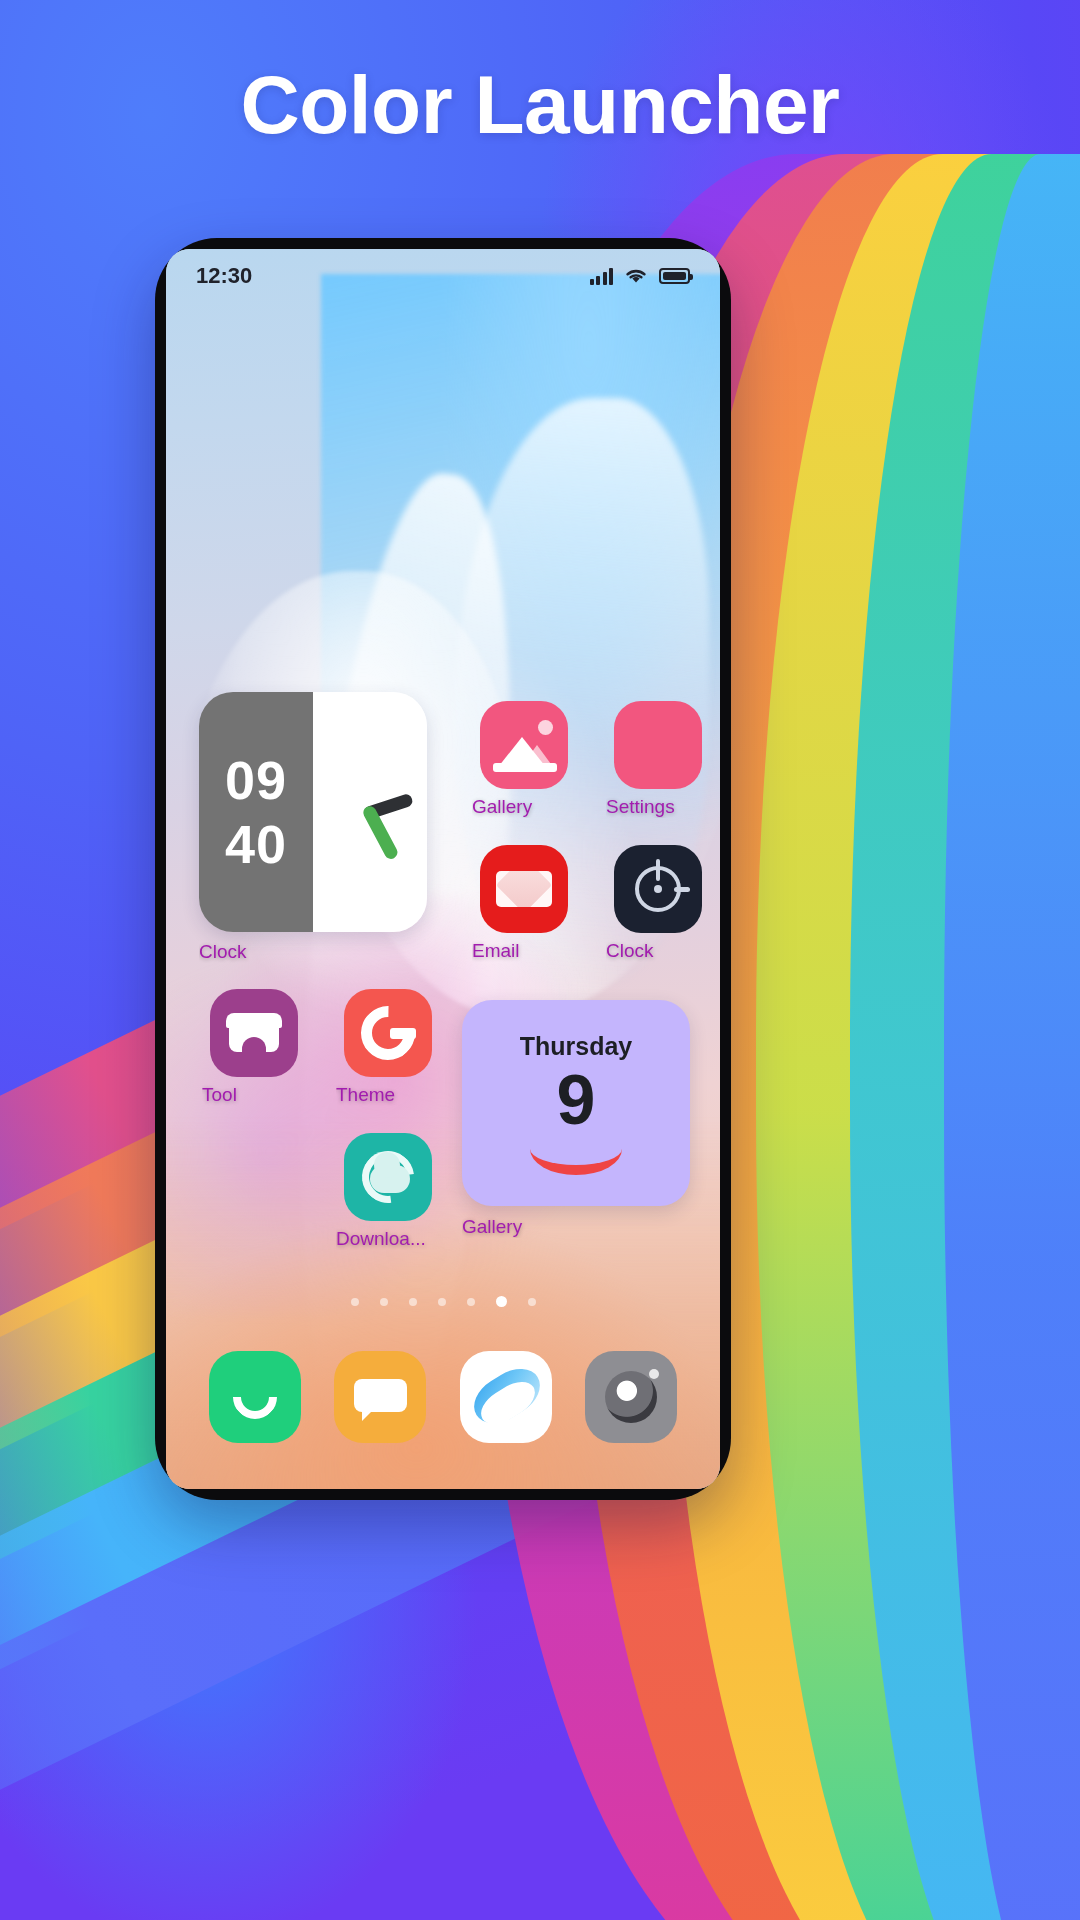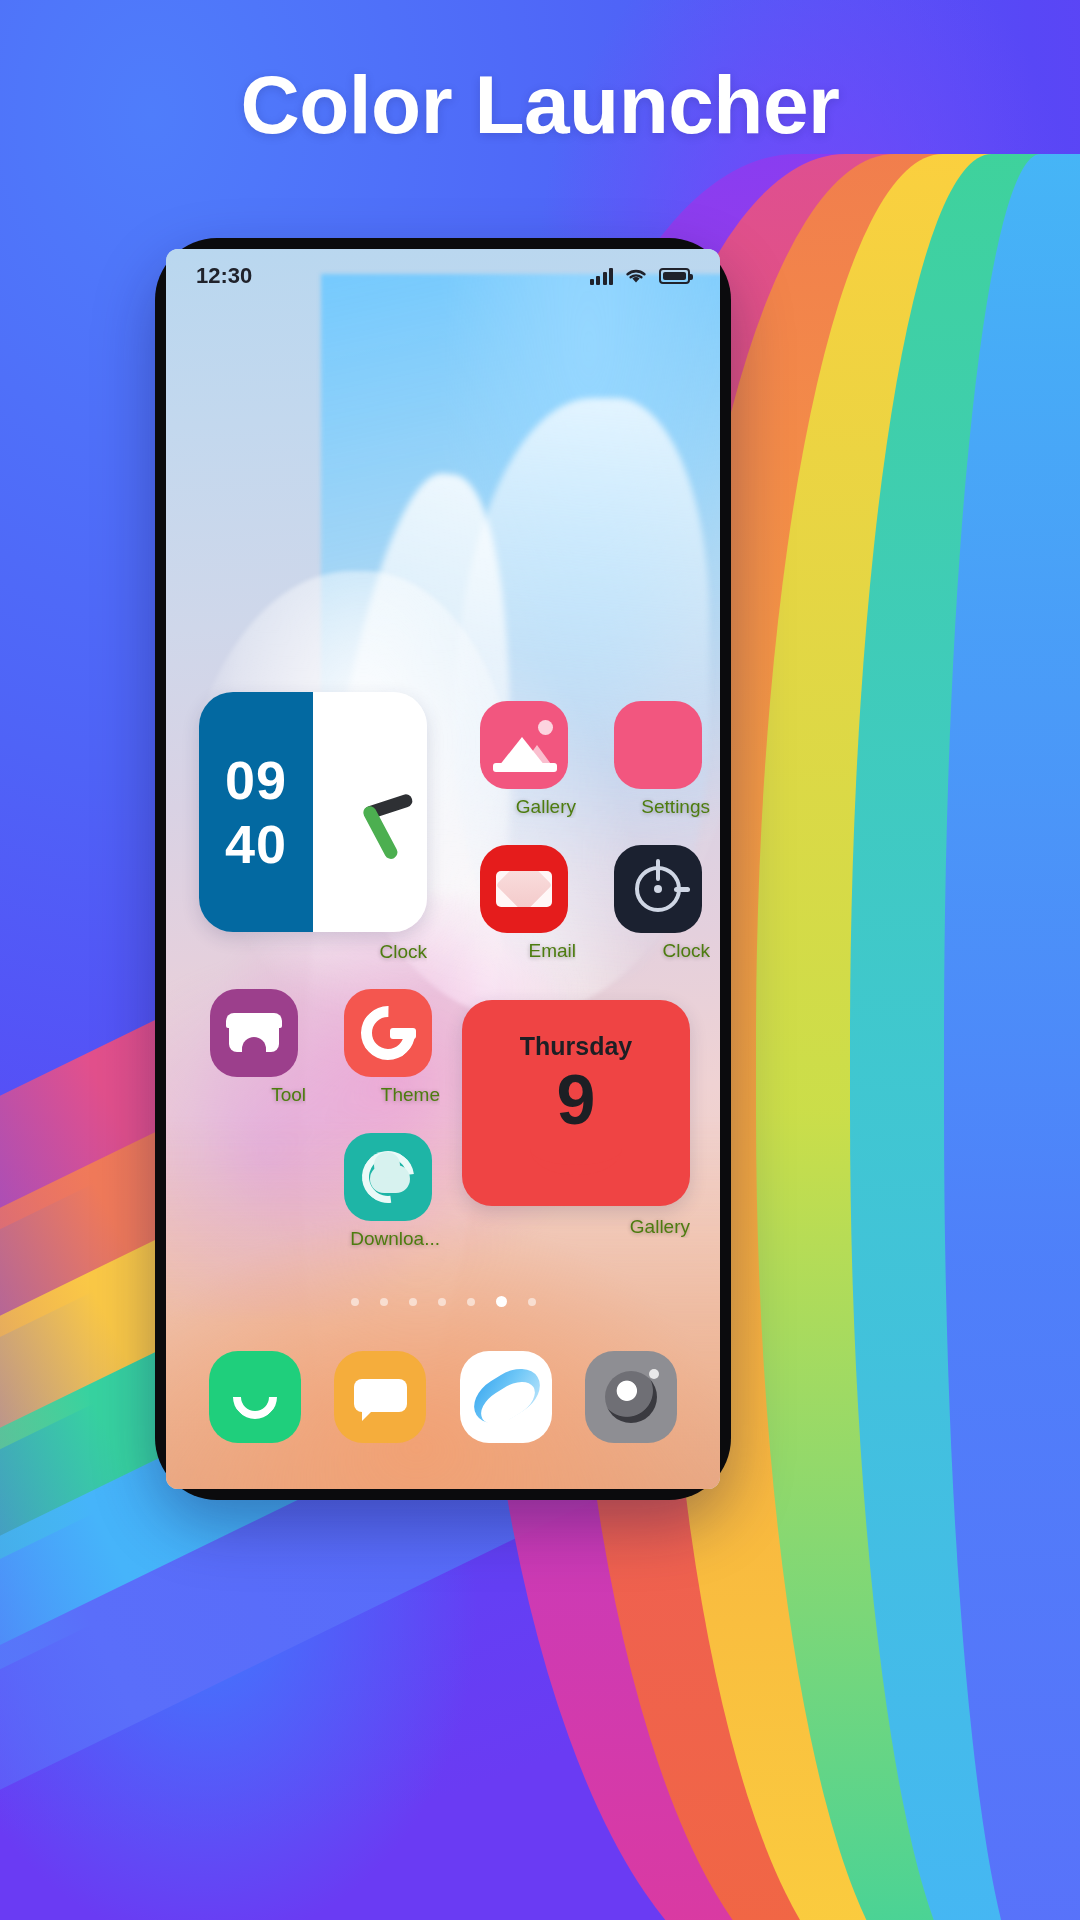--- a/index.html
+++ b/index.html
@@ -64,21 +64,21 @@
     width:576px; height:1262px;
     background:#0b0b0d;
     border-radius:62px;
     box-shadow:0 26px 60px rgba(20,20,80,.35);
     padding:11px;
     z-index:4;
   }
   .screen {
     position:relative;
     width:100%; height:100%;
-    border-radius:12px;
+    border-radius:24px;
     overflow:hidden;
     background:#cfe2f3;
   }
 
   
   .wall { position:absolute; inset:0; }
   .wall-sky {
     position:absolute; inset:0;
     background:linear-gradient(177deg,
       #b9d7ef 0%, #c3d8ee 14%, #cfd7ea 30%,
@@ -152,23 +152,23 @@
   .ico-batt::after{
     content:""; position:absolute; right:-5px; top:4px; width:3px; height:6px;
     background:#20222b; border-radius:0 2px 2px 0;
   }
   .ico-batt i{ position:absolute; inset:2px; background:#20222b; border-radius:2px; }
 
   
   .home { position:absolute; inset:0; z-index:5; }
 
   .label {
-    color:#4d7c0f;
+    color:#a21caf;
     font-size:19px;
-    text-align:right;
+    text-align:left;
     text-shadow:0 1px 4px rgba(0,0,0,.30);
     white-space:nowrap;
     overflow:hidden;
     text-overflow:ellipsis;
   }
 
   .app { position:absolute; width:104px; }
   .app .tile { width:88px; height:88px; margin:0 auto; border-radius:27px; position:relative; overflow:hidden; }
   .app .label { margin-top:7px; }
 
@@ -181,21 +181,21 @@
     width:228px; height:240px;
   }
   .w-clock .card {
     width:100%; height:100%;
     border-radius:34px; overflow:hidden;
     display:flex;
     box-shadow:0 6px 18px rgba(40,40,90,.16);
   }
   .w-clock .digital {
     width:50%; height:100%;
-    background:#0369a1;
+    background:#737373;
     color:#fff;
     display:flex; flex-direction:column;
     align-items:center; justify-content:center;
     gap:2px;
     font-size:54px; font-weight:bold;
     letter-spacing:1px;
   }
   .w-clock .analog {
     width:50%; height:100%;
     background:#ffffff;
@@ -211,21 +211,21 @@
 
   .w-clock .label { margin-top:9px; }
 
   
   .w-cal {
     position:absolute; left:296px; top:751px;
     width:228px; height:206px;
   }
   .w-cal .card {
     width:100%; height:100%;
-    background:#ef4444;
+    background:#c4b5fd;
     border-radius:30px;
     box-shadow:0 6px 18px rgba(40,40,90,.16);
     display:flex; flex-direction:column;
     align-items:center; justify-content:center;
     gap:2px;
   }
   .w-cal .dow { font-size:25px; font-weight:bold; color:#1d1f24; }
   .w-cal .day { font-size:70px; font-weight:bold; color:#1d1f24; line-height:1; margin-top:2px; }
   .w-cal .smile {
     width:92px; height:26px; margin-top:12px;

